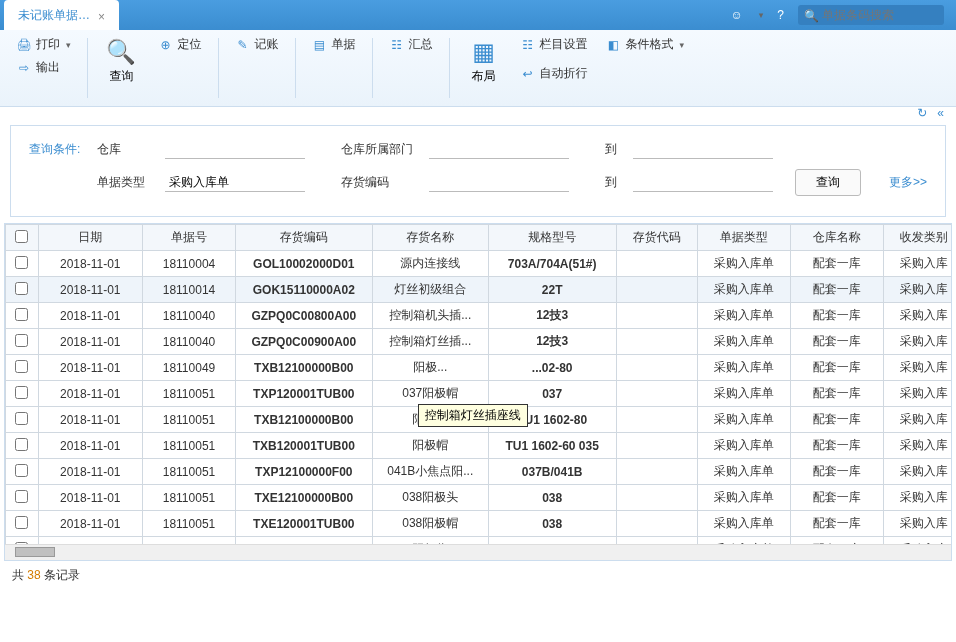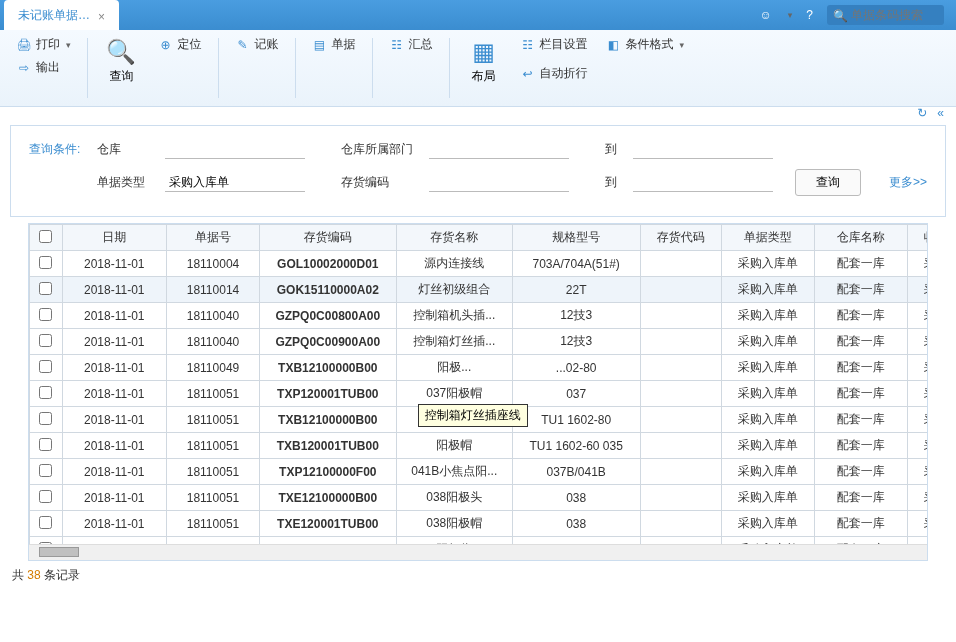--- a/index.html
+++ b/index.html
@@ -3,21 +3,21 @@
 <meta charset="utf-8">
 <style>
 * { box-sizing: border-box; margin: 0; padding: 0; }
 body { font-family: "Microsoft YaHei", SimSun, sans-serif; font-size: 12px; background: #fff; overflow: hidden; }
 
 .topbar { background: linear-gradient(#4a9de0, #3b8dd0); height: 30px; display: flex; align-items: center; }
 .tab-active { background: #ff9933; color: #fff; padding: 6px 18px; height: 30px; display: flex; align-items: center; }
 .tab-inactive { background: #fff; color: #3b8dd0; padding: 6px 14px; height: 30px; display: flex; align-items: flex-end; border-radius: 4px 4px 0 0; margin-left: 4px; position: relative; }
 .tab-close { margin-left: 8px; color: #888; cursor: pointer; }
 .topbar-right { margin-left: auto; display: flex; align-items: center; gap: 14px; padding-right: 12px; color: #fff; }
-.search-box { background: #3580c0; border: none; border-radius: 3px; padding: 3px 8px 3px 24px; color: #fff; width: 117px; font-size: 12px; }
+.search-box { background: #3580c0; border: none; border-radius: 3px; padding: 3px 8px 3px 24px; color: #fff; width: 146px; font-size: 12px; }
 .search-wrap { position: relative; }
 .search-icon { position: absolute; left: 6px; top: 4px; color: #aad4f0; }
 
 .ribbon { background: linear-gradient(#f5faff, #eaf3fb); border-bottom: 1px solid #cde; padding: 4px 10px; display: flex; align-items: flex-start; gap: 6px; height: 77px; }
 .ribbon-col { display: flex; flex-direction: column; gap: 2px; }
 .ribbon-btn-sm { display: flex; align-items: center; gap: 4px; padding: 2px 6px; color: #333; cursor: pointer; white-space: nowrap; }
 .ribbon-big { display: flex; flex-direction: column; align-items: center; padding: 2px 8px; cursor: pointer; }
 .ribbon-icon-lg { width: 32px; height: 32px; display: flex; align-items: center; justify-content: center; color: #3b8dd0; font-size: 24px; }
 .ribbon-sep { width: 1px; background: #cde; margin: 4px 4px; align-self: stretch; }
 .ico { display: inline-block; width: 16px; height: 16px; color: #3b8dd0; text-align: center; line-height: 16px; }
@@ -28,32 +28,32 @@
 .title-icons { position: absolute; right: 12px; display: flex; gap: 10px; color: #3b8dd0; }
 
 .filter-panel { margin: 6px 10px; border: 1px solid #cde; padding: 14px 18px 10px; }
 .filter-row { display: flex; align-items: center; gap: 8px; margin-bottom: 10px; }
 .fl-label { color: #3b8dd0; width: 60px; }
 .fl-static { color: #333; width: 60px; }
 .fl-input { border: none; border-bottom: 1px solid #bbb; width: 140px; padding: 2px 4px; font-size: 12px; background: transparent; }
 .fl-btn { border: 1px solid #bbb; background: #fafafa; padding: 4px 20px; border-radius: 3px; cursor: pointer; font-size: 12px; }
 .more-link { color: #3b8dd0; cursor: pointer; }
 
-.grid-wrap { margin: 0 28px; border: 1px solid #cde; }
+.grid-wrap { margin: 0 4px; border: 1px solid #cde; }
 .grid-scroll { overflow-x: auto; max-height: 320px; overflow-y: hidden; }
 table.grid { border-collapse: collapse; width: 100%; min-width: 960px; }
 table.grid th, table.grid td { border: 1px solid #d0d8e0; padding: 4px 6px; text-align: center; white-space: nowrap; font-size: 12px; color: #333; background: #fff; }
 table.grid th { background: #f3f7fb; font-weight: normal; }
 table.grid tr.sel td { background: #eef4fa; }
 .chk { width: 28px; }
 .col-date { width: 90px; }
 .col-doc { width: 80px; }
 .col-code { width: 110px; font-weight: bold; }
 .col-iname { width: 100px; }
-.col-spec { width: 110px; }
+.col-spec { width: 110px; font-weight: bold; }
 .col-icode { width: 70px; }
 .col-btype { width: 80px; }
 .col-whs { width: 80px; }
 .col-rcv { width: 70px; }
 
 .tooltip-pop { position: absolute; background: #ffffe0; border: 1px solid #333; padding: 2px 6px; font-size: 12px; color: #000; z-index: 50; }
 
 .h-scroll { height: 16px; background: #f0f0f0; border-top: 1px solid #ddd; position: relative; }
 .h-thumb { position: absolute; left: 10px; top: 2px; width: 40px; height: 10px; background: #c0c0c0; border: 1px solid #999; }
 

